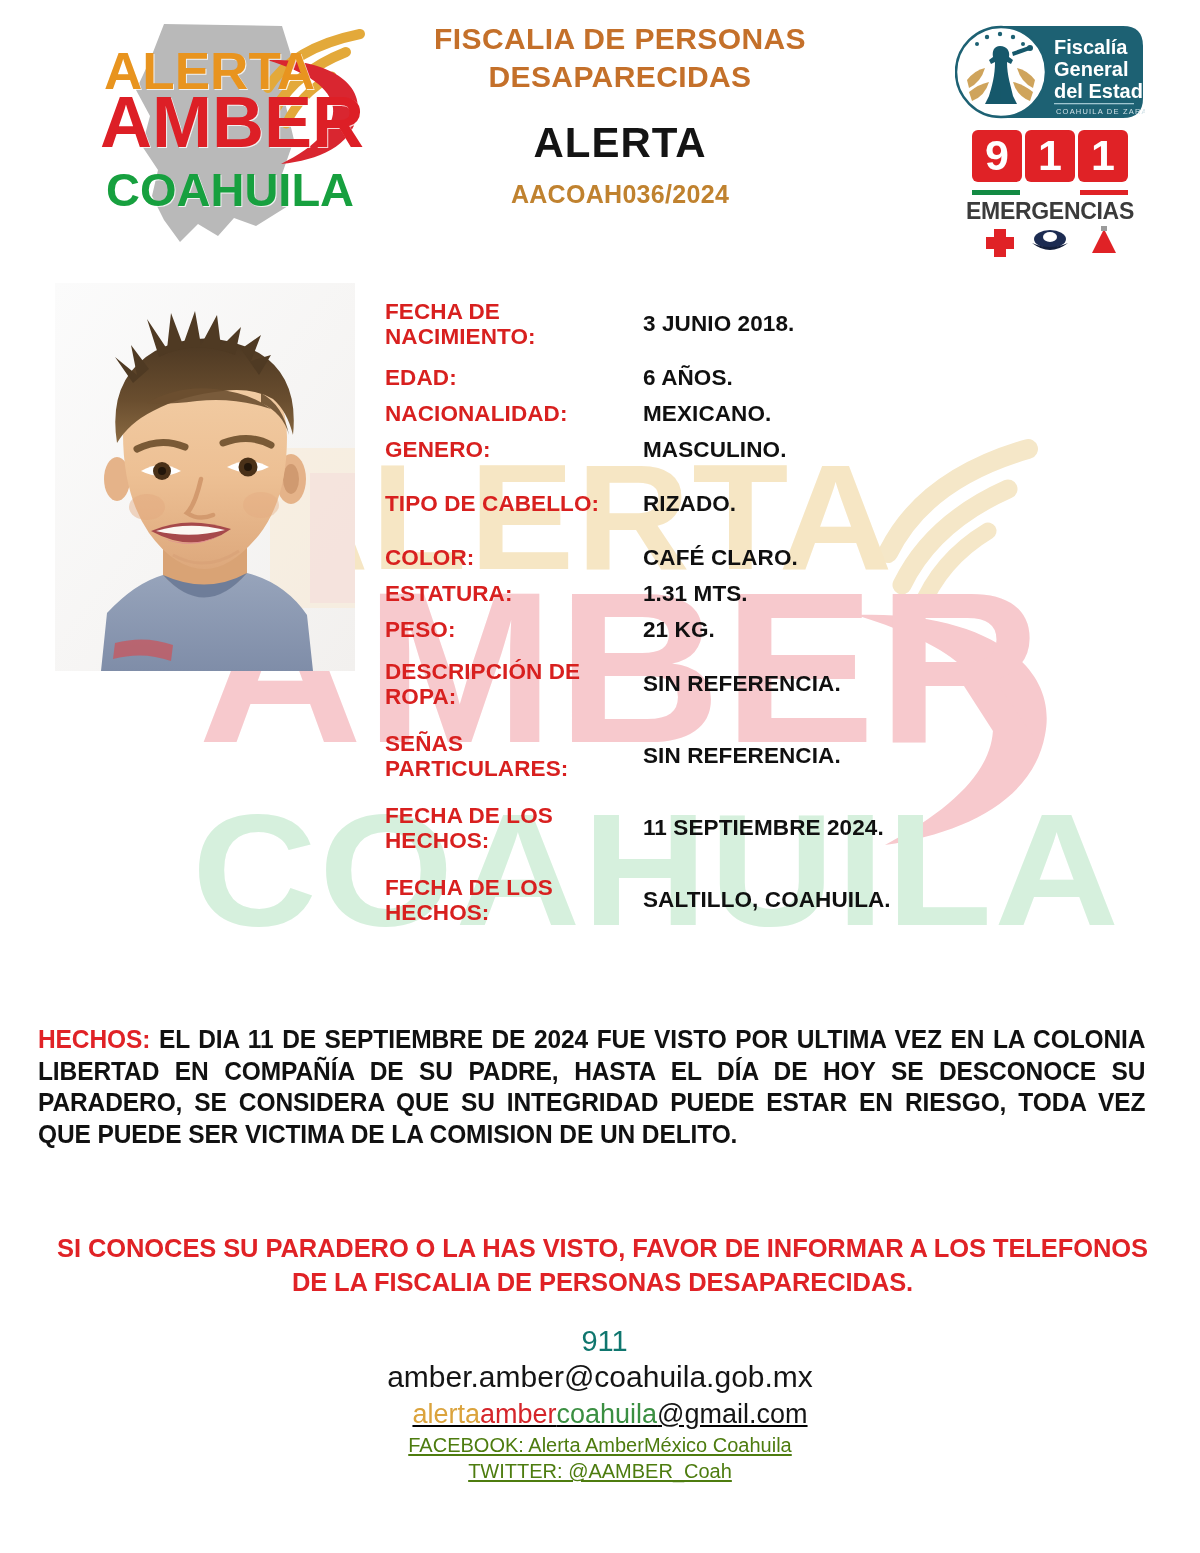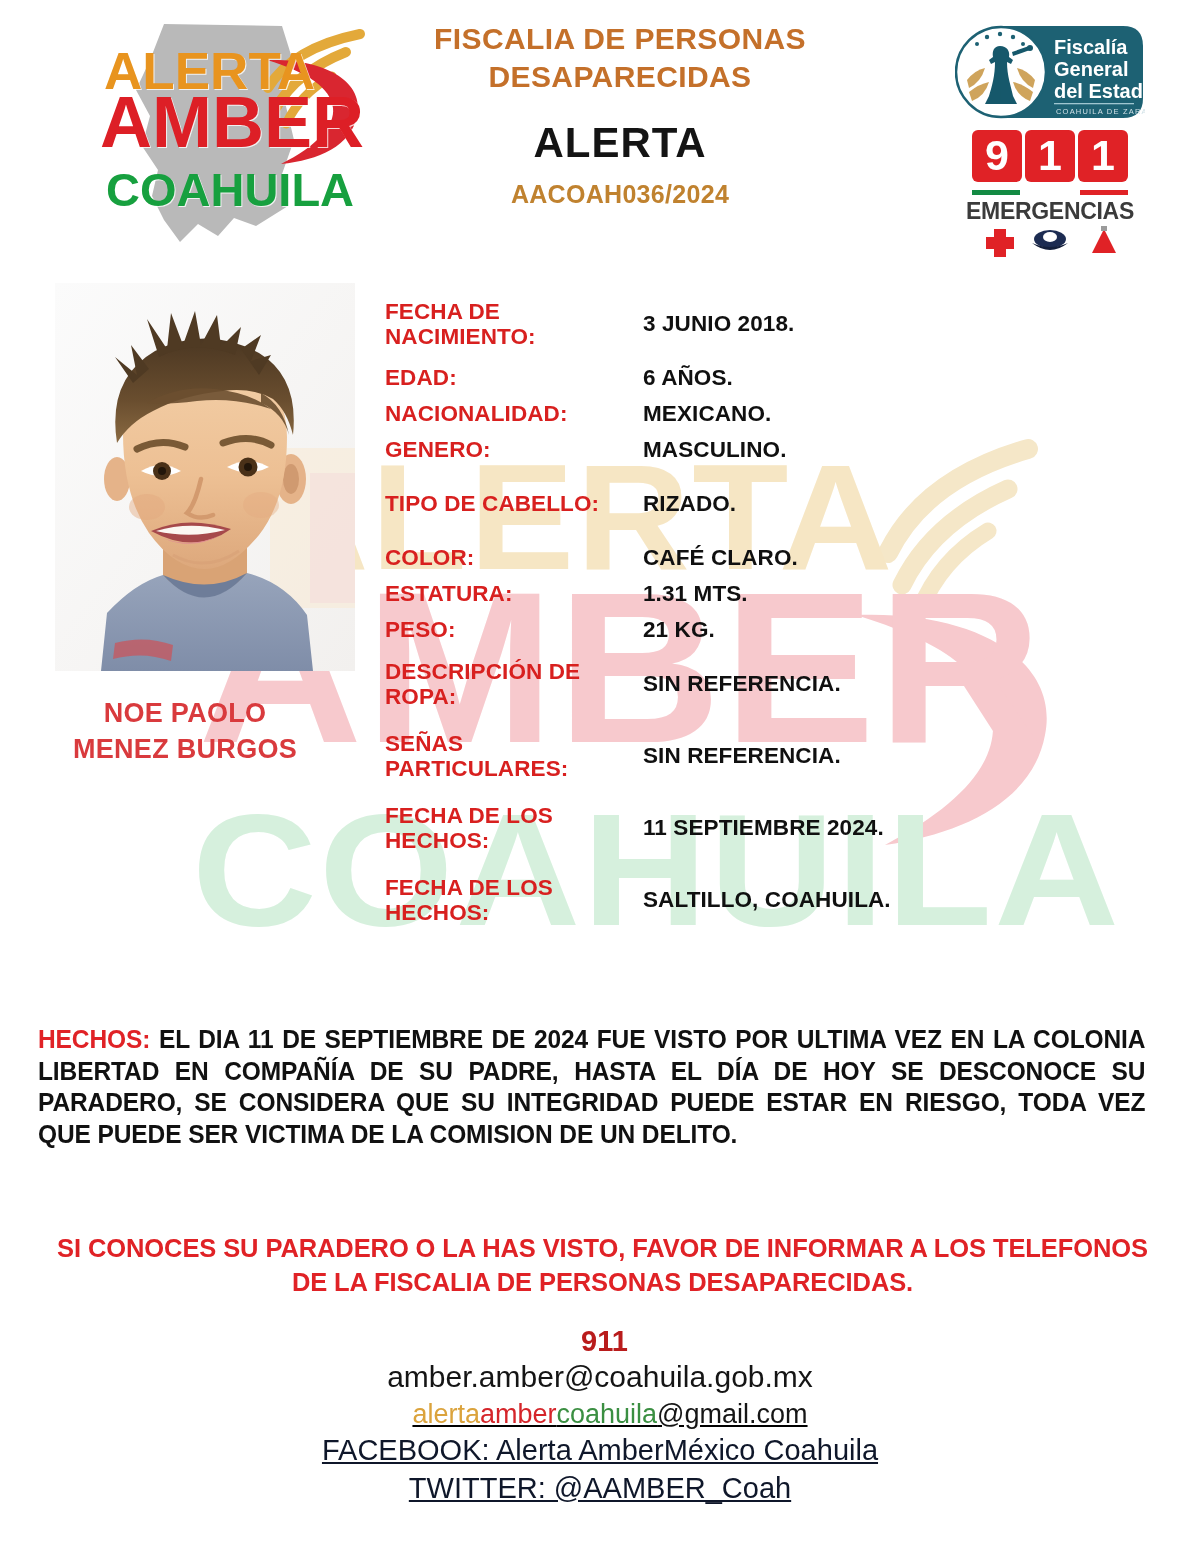--- a/index.html
+++ b/index.html
@@ -304,22 +304,22 @@
   
   #contacts {
     position: absolute;
     left: 0; top: 1325px;
     width: 1200px;
     text-align: center;
     z-index: 3;
   }
   #ct-911 {
     font-size: 29px;
-    font-weight: bold;
-    color: #b91c1c;
+    font-weight: normal;
+    color: #0f766e;
     line-height: 1.12;
     padding-left: 9px;
   }
   #ct-phone {
     font-size: 29px;
     font-weight: bold;
     color: #d2282c;
     line-height: 1.3;
   }
   #ct-mail1 {
@@ -332,22 +332,22 @@
     line-height: 1.3;
     text-decoration: underline;
     text-underline-offset: 2px;
     padding-left: 20px;
   }
   .seg-a { color: #dba33c; }
   .seg-b { color: #d5252a; }
   .seg-c { color: #3b8f42; }
   .seg-d { color: #151515; }
   #ct-fb, #ct-tw {
-    font-size: 29px;
-    color: #0f172a;
+    font-size: 20px;
+    color: #4d7c0f;
     line-height: 1.3;
     text-decoration: underline;
     text-underline-offset: 2px;
   }
 </style>
 </head>
 <body>
 
 <div id="poster">
 
@@ -521,24 +521,20 @@
       <path d="M101 248 Q 134 238 170 247 Q 136 256 101 248 Z" fill="#fbf7f2"></path>
       <path d="M108 255 Q 136 266 166 252 Q 136 268 108 255 Z" fill="#e08d92"></path>
 
       <ellipse cx="92" cy="224" rx="18" ry="13" fill="#e3a97f" opacity="0.45"></ellipse>
       <ellipse cx="206" cy="222" rx="18" ry="13" fill="#e3a97f" opacity="0.4"></ellipse>
 
       <path d="M118 272 Q 150 290 184 268" stroke="#d7a076" stroke-width="3" fill="none" opacity="0.6"></path>
     </svg>
   </div>
 
-  <div id="child-name">
-    <div>NOE PAOLO</div>
-    <div>MENEZ BURGOS</div>
-  </div>
 
   <div id="fields">
       <div class="frow two">
         <div class="flabel">FECHA DE NACIMIENTO:</div>
         <div class="fvalue">3 JUNIO 2018.</div>
       </div>
       <div class="frow one">
         <div class="flabel">EDAD:</div>
         <div class="fvalue">6 AÑOS.</div>
       </div>

